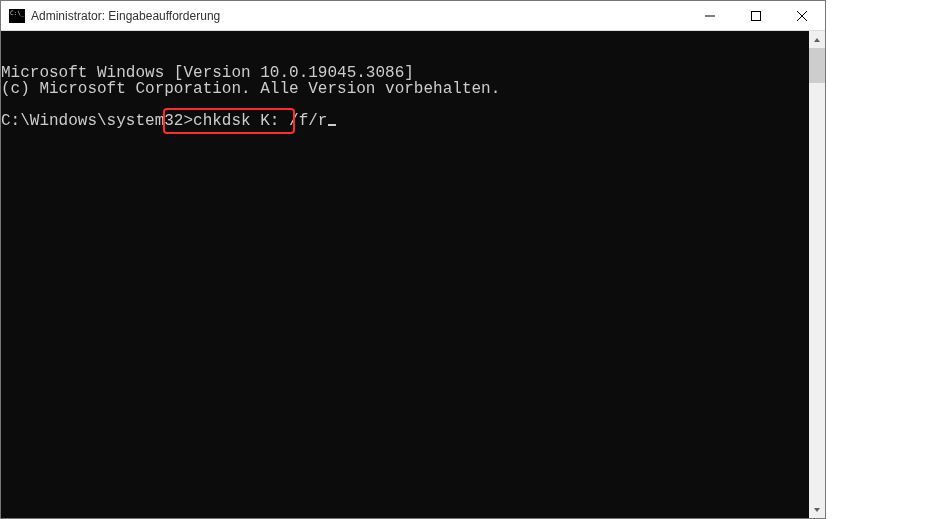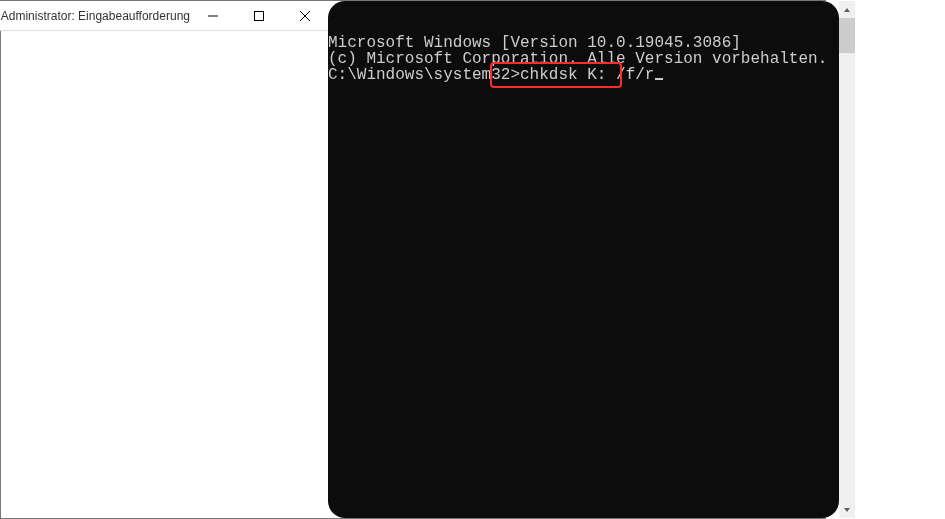--- a/index.html
+++ b/index.html
@@ -12,22 +12,22 @@
       background: #fff;
       width: 945px;
       height: 519px;
       overflow: hidden;
     }
     .window {
       width: 826px;
       height: 519px;
       border: 1px solid #777;
       display: flex;
+      flex-direction: column;
       background: #fff;
-      justify-content: center;
     }
     .titlebar {
       height: 30px;
       background: #fff;
       display: flex;
       align-items: center;
       border-bottom: 1px solid #ddd;
       flex-shrink: 0;
     }
     .titlebar-icon {
@@ -80,29 +80,28 @@
       flex: 1;
       background: #0c0c0c;
       color: #cccccc;
       font-family: "SimSun", "NSimSun", Consolas, "Courier New", monospace;
       font-size: 16px;
       line-height: 16px;
       padding: 2px 12px 0 0;
       white-space: pre;
       overflow: hidden;
       position: relative;
-      border-radius: 17px;
     }
     .terminal-line {
       display: block;
     }
     .prompt-line {
       position: relative;
       display: inline-block;
-      margin-top: 0;
+      margin-top: 16px;
     }
     .highlight-box {
       position: absolute;
       border: 2px solid #ff2a2a;
       border-radius: 4px;
       top: -5px;
       left: 162px;
       width: 132px;
       height: 26px;
       pointer-events: none;

